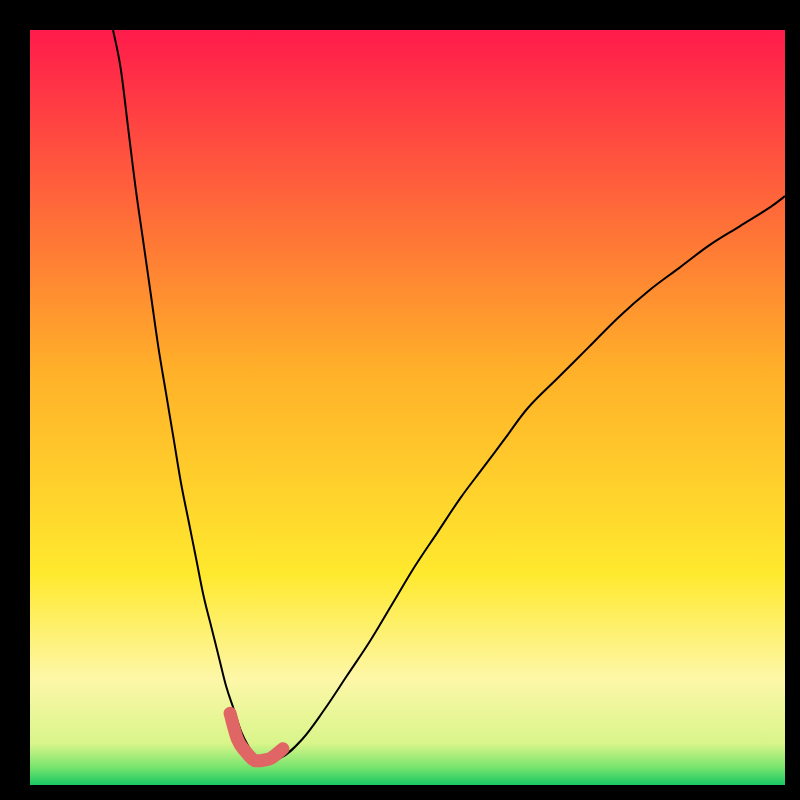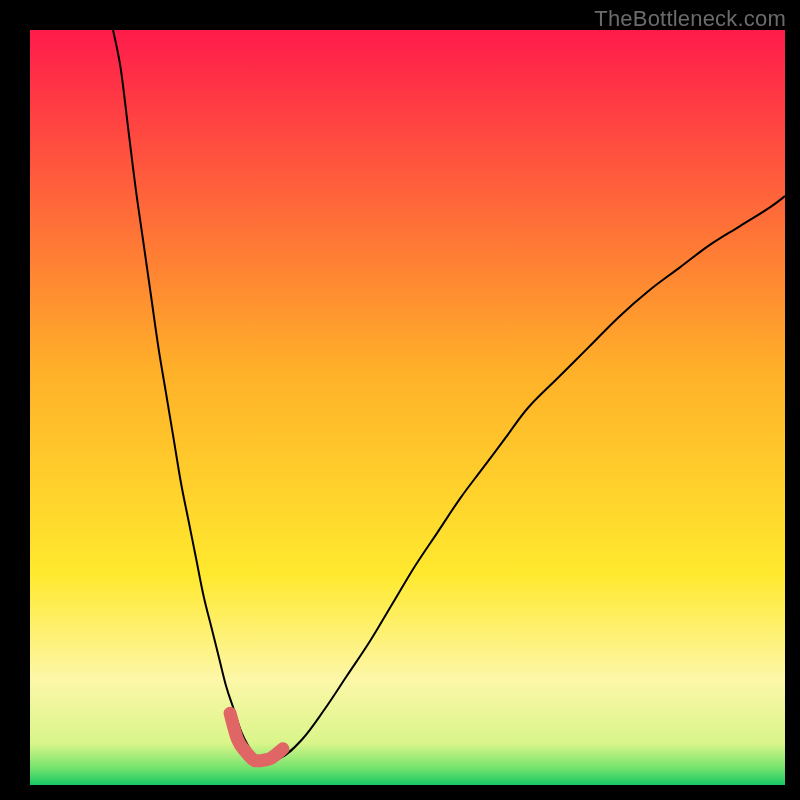--- a/index.html
+++ b/index.html
@@ -33,21 +33,20 @@
     top: 30px;
     width: 755px;
     height: 755px;
     display: block;
   }
 </style>
 </head>
 <body>
 
 <div class="frame">
-  <div class="watermark">TheBottleneck.com</div>
   <svg class="plot" viewBox="0 0 755 755" preserveAspectRatio="none">
     <defs>
       <linearGradient id="bg-grad" x1="0" y1="0" x2="0" y2="1">
           <stop offset="0%" stop-color="#ff1b4b"></stop>
           <stop offset="45%" stop-color="#ffb029"></stop>
           <stop offset="72%" stop-color="#ffe92e"></stop>
           <stop offset="86%" stop-color="#fdf7a8"></stop>
           <stop offset="94.5%" stop-color="#d9f58a"></stop>
           <stop offset="97.5%" stop-color="#7de56f"></stop>
           <stop offset="100%" stop-color="#18c864"></stop>

